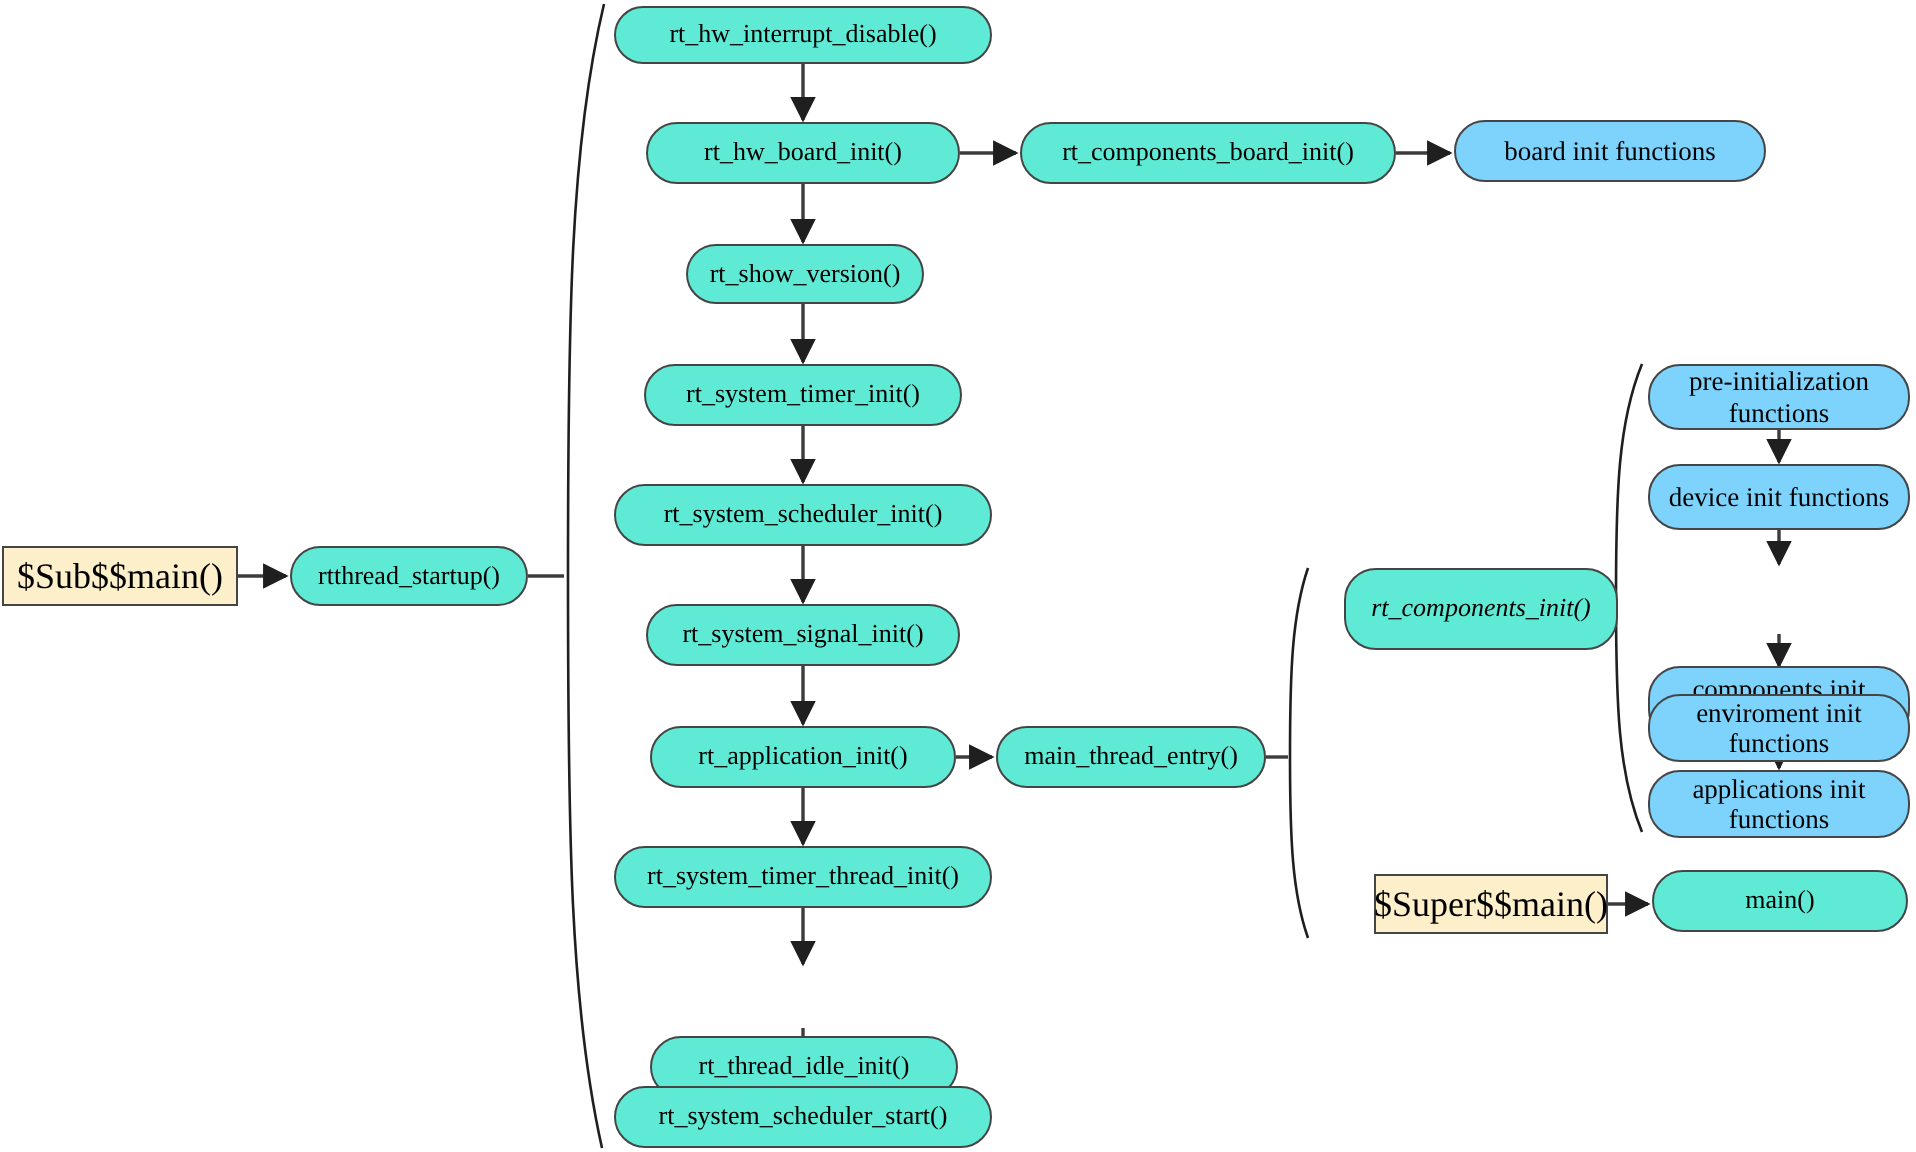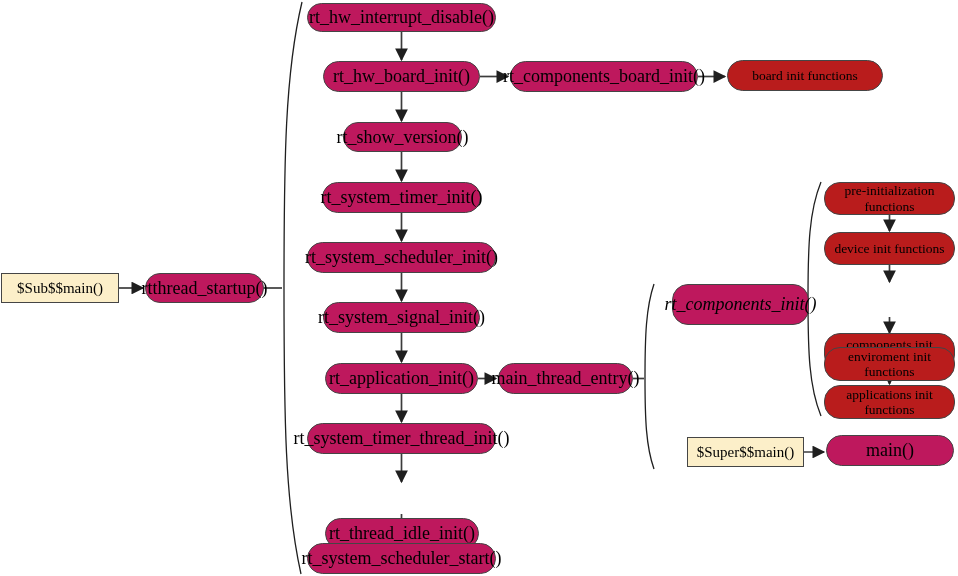--- a/index.html
+++ b/index.html
@@ -21,30 +21,30 @@
     width: 958px; height: 576px;
   }
   .node {
     position: absolute;
     box-sizing: border-box;
     display: flex;
     align-items: center;
     justify-content: center;
     text-align: center;
     border: 1.4px solid #454545;
-    background: #be185d;
+    background: #5eead4;
     color: #000000;
-    font-size: 18px;
+    font-size: 13px;
     line-height: 1.12;
     white-space: pre-line;
     padding: 0 3px;
   }
   .node.stadium { border-radius: 16px; }
-  .node.rect    { border-radius: 0; font-size: 15px; }
-  .node.blue    { background: #b91c1c; font-size: 13.5px; }
+  .node.rect    { border-radius: 0; font-size: 18px; }
+  .node.blue    { background: #7dd3fc; font-size: 13.5px; }
   .node.tan     { background: #fcefc9; }
 </style>
 </head>
 <body>
 
 <div class="canvas">
   <svg class="wires" viewBox="0 0 958 576">
     <defs>
       <marker id="ah" viewBox="0 0 10 10" refX="9" refY="5" markerWidth="8.5" markerHeight="7.5" orient="auto-start-reverse">
         <path d="M0 0 L10 5 L0 10 z" fill="#1f1f1f"></path>

